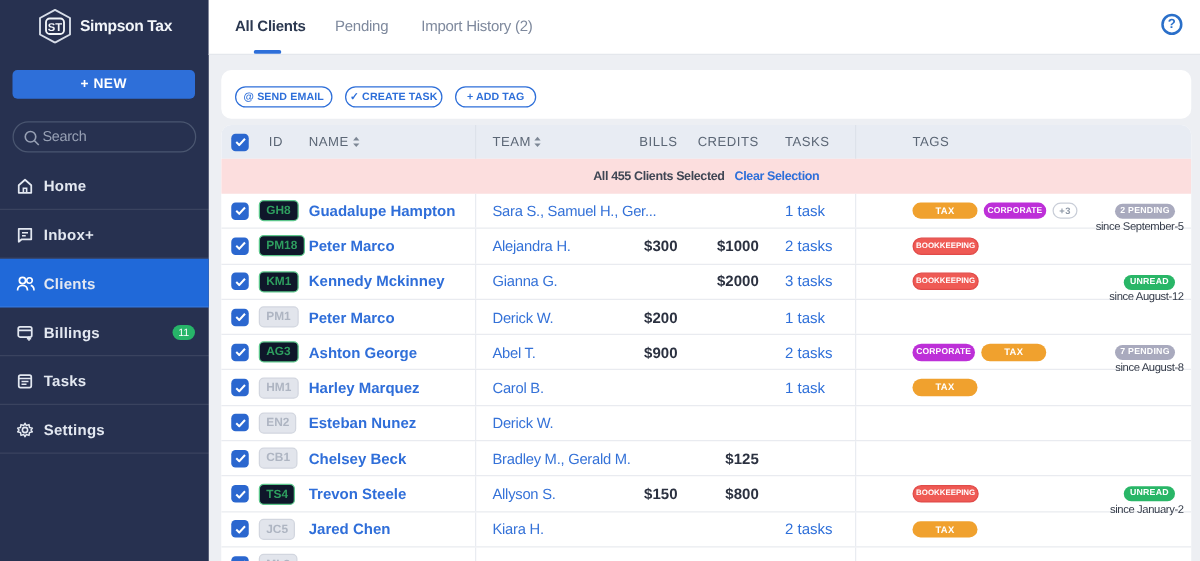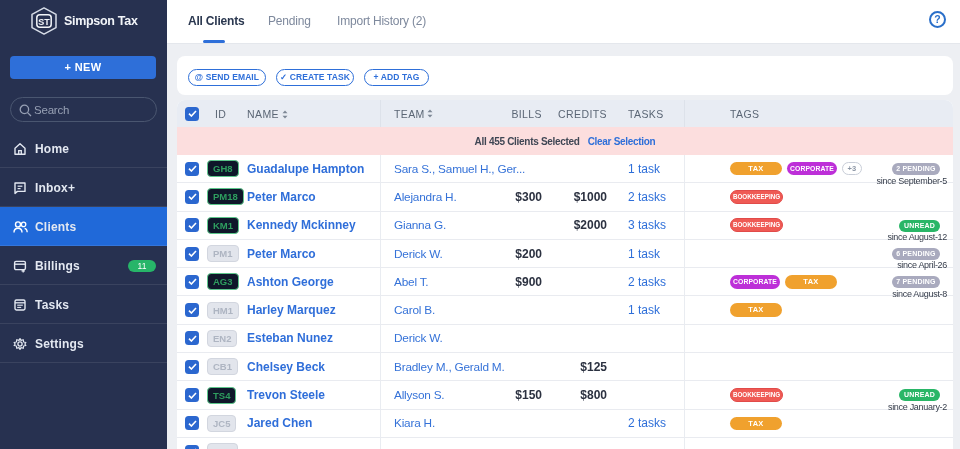--- a/index.html
+++ b/index.html
@@ -13,21 +13,21 @@
 #logo .nm { position:absolute; left:64px; top:13.5px; font-size:12.5px; font-weight:bold; color:#f2f5f9; letter-spacing:-0.3px; }
 #newbtn { position:absolute; left:10px; top:56px; width:146px; height:23px; background:#2e6fd9; border-radius:4px; color:#fff; font-size:11px; font-weight:bold; text-align:center; line-height:23px; letter-spacing:0.4px; }
 #search { position:absolute; left:10px; top:97px; width:147px; height:25px; border:1px solid #4a5670; border-radius:13px; }
 #search .ph { position:absolute; left:23px; top:5.5px; font-size:11.5px; letter-spacing:-0.2px; color:#97a0b4; }
 #search svg { position:absolute; left:8px; top:6px; }
 #menu { position:absolute; left:0; top:129px; width:167px; }
 .mitem { position:relative; height:39px; border-bottom:1px solid rgba(255,255,255,0.09);padding-left:28px; }
 .mitem .ic { position:absolute; left:13px; top:13px; }
 .mitem .lb { position:absolute; left:35px; top:13px; font-size:12px; font-weight:bold; color:#e3e8f1; letter-spacing:0.2px; }
 .mitem.act { background:#2069d9; }
-.badge11 { position:absolute; right:11px; top:14px; width:28px; height:12px; background:#27b569; border-radius:7px; color:#fff; font-size:8.5px; font-weight:normal; text-align:center; line-height:12px; }
+.badge11 { position:absolute; right:11px; top:14px; width:18px; height:12px; background:#27b569; border-radius:7px; color:#fff; font-size:8.5px; font-weight:normal; text-align:center; line-height:12px; }
 
 
 #main { position:absolute; left:167px; top:0; width:793px; height:449px; }
 #topbar { position:absolute; left:0; top:0; width:793px; height:44px; background:#fff; border-bottom:1px solid #e4e7ec; }
 .tab { position:absolute; top:14px; font-size:12px; letter-spacing:-0.2px; color:#7e899d; }
 .tab.on { color:#2b3850; font-weight:bold; }
 #underline { position:absolute; left:36px; top:40px; width:22px; height:3px; background:#2e6fd9; border-radius:2px; }
 #help { position:absolute; right:14px; top:11px; width:17px; height:17px; border:2px solid #2a6fc9; border-radius:50%; color:#2a6fc9; font-size:10.5px; font-weight:bold; text-align:center; line-height:13px; }
 
 #btncard { position:absolute; left:10px; top:56px; width:776px; height:39px; background:#fff; border-radius:8px; }
@@ -264,24 +264,20 @@
           </div>
         <div class="c2"><span class="idb x">PM1</span></div>
         <div class="c3"><span class="nm">Peter Marco</span></div>
         <div class="c4">
             <span class="tm">Derick W.</span>
           </div>
         <div class="c5"><span class="money">$200</span></div>
         <div class="c6"><span class="money"></span></div>
         <div class="c7"><span class="tsk">1 task</span></div>
         <div class="c8"></div>
-        <div class="c9 req">
-            <span class="rpill pend">6 PENDING</span>
-            <div class="since">since April-26</div>
-          </div>
       </div>
       <div class="row">
         <div class="c1">
             <div class="cb">
               <svg width="9" height="7" viewBox="0 0 9 7">
                 <path d="M1 3.6 L3.4 6 L8 1" fill="none" stroke="#fff" stroke-width="1.6"></path>
               </svg>
             </div>
           </div>
         <div class="c2"><span class="idb g">AG3</span></div>

